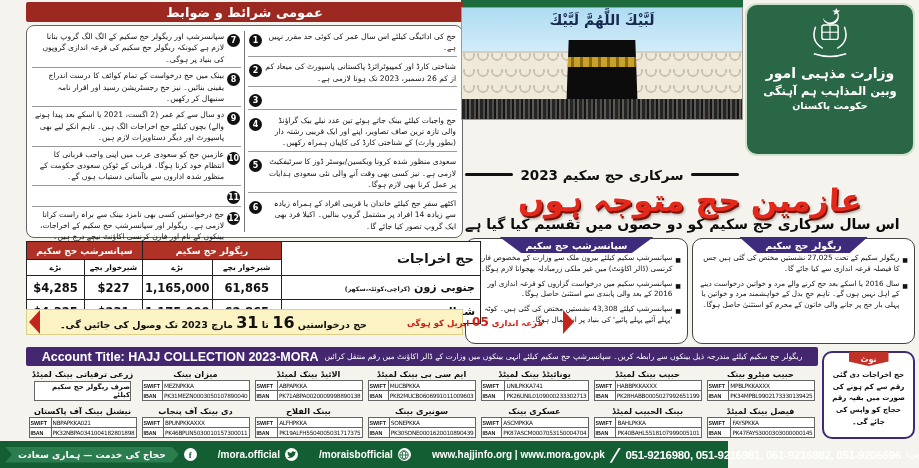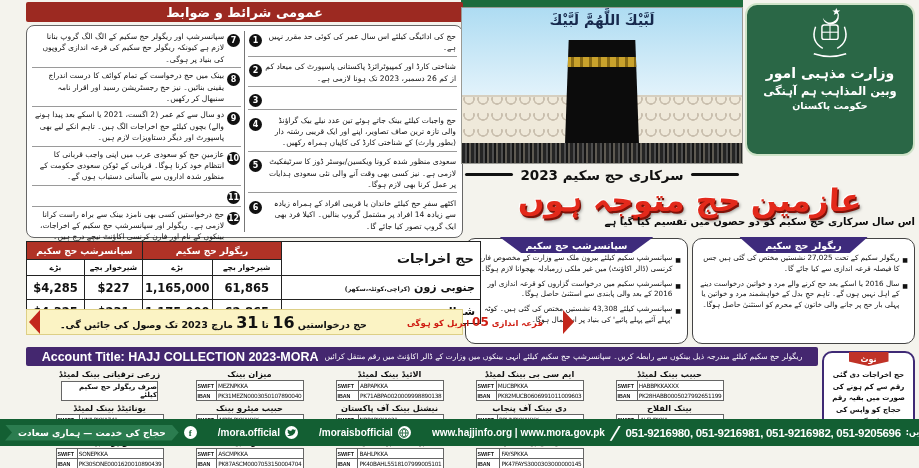--- a/index.html
+++ b/index.html
@@ -19,21 +19,21 @@
   .tcol{width:50%;display:flex;flex-direction:column;justify-content:space-between;padding:1px 3px;}
   .tsep{width:1px;background:#777;margin:3px 0;}
   .titem{display:flex;gap:3px;padding:2px 1px;border-bottom:1px solid #9a9a9a;align-items:flex-start;}
   .titem.last{border-bottom:none;}
   .titem.rev{flex-direction:row-reverse;}
   .tnum{width:13px;height:13px;border-radius:50%;background:#111;color:#fff;font-size:8px;
     font-weight:bold;display:flex;align-items:center;justify-content:center;flex-shrink:0;margin-top:3px;}
   .ttext{flex:1;direction:rtl;text-align:right;font-size:7.6px;line-height:1.5;color:#111;}
 
   
-  .photo{left:461px;top:7px;width:282px;height:157px;border:1px solid #9a9a94;box-sizing:border-box;
+  .photo{left:461px;top:7px;width:282px;height:113px;border:1px solid #9a9a94;box-sizing:border-box;
     background:linear-gradient(#aedcf2 0%,#d8eef9 45%,#f2fafe 75%);overflow:hidden;}
   .callig{position:absolute;top:4px;left:0;width:100%;text-align:center;font-size:14px;
     font-weight:bold;color:#17294d;direction:rtl;}
   .arcade{position:absolute;bottom:18px;left:0;width:100%;height:48px;background:#efe9da;
     background-image:radial-gradient(circle at 7px 2px, rgba(0,0,0,0) 4px, #c9bfae 4.5px, #c9bfae 5.5px, rgba(0,0,0,0) 6px);
     background-size:14px 16px;border-top:2px solid #d6cfc0;}
   .crowd{position:absolute;bottom:0;left:0;width:100%;height:20px;
     background:repeating-linear-gradient(90deg,#242424 0 3px,#4d4d4d 3px 5px,#151515 5px 7px,#5e5a52 7px 9px);}
   .kaaba{position:absolute;left:50%;transform:translateX(-50%);top:32px;width:74px;height:104px;
     background:#0c0c0c;clip-path:polygon(5% 0,95% 0,100% 100%,0 100%);}
@@ -49,21 +49,21 @@
   .m3{font-size:9.5px;font-weight:bold;direction:rtl;line-height:1.5;}
 
   
   .ribbon{left:461px;top:165px;width:282px;height:19px;display:flex;align-items:center;
     justify-content:center;gap:7px;}
   .rline{height:2.5px;background:#111;width:48px;border-radius:2px;}
   .rtext{font-size:13.5px;font-weight:bold;direction:rtl;white-space:nowrap;}
   .headline{left:465px;top:182px;width:450px;text-align:center;font-size:31px;font-weight:bold;
     color:#e3291b;direction:rtl;transform:skewX(-3deg);letter-spacing:-1px;
     text-shadow:1.5px 1.5px 0 #7e1209,-1px -1px 0 #fff,2.5px 2.5px 3px rgba(0,0,0,.35);}
-  .subtitle{left:465px;top:216px;width:450px;text-align:right;font-size:10px;font-weight:bold;
+  .subtitle{left:465px;top:216px;width:450px;text-align:left;font-size:14px;font-weight:bold;
     direction:rtl;color:#0c0c0c;}
 
   
   .sbox{position:absolute;top:238px;height:106px;width:223px;background:#fff;border:1.5px solid #444;
     border-radius:10px;box-sizing:border-box;padding:14px 6px 3px;}
   .sbox.spon{left:465px;} .sbox.reg{left:692px;}
   .stab{position:absolute;top:-2px;left:50%;transform:translateX(-50%);height:16px;background:#3e2b7c;
     color:#fff;font-size:9.5px;font-weight:bold;display:flex;align-items:center;justify-content:center;
     direction:rtl;clip-path:polygon(0 0,100% 0,86% 100%,14% 100%);padding:0 26px;white-space:nowrap;}
   .sp{display:flex;direction:rtl;gap:3px;font-size:7.2px;line-height:1.5;color:#111;
@@ -92,41 +92,41 @@
   .dlot{direction:rtl;color:#cf1d12;font-size:8.5px;font-weight:bold;white-space:nowrap;}
   .dlot .big{font-size:12px;}
 
   
   .acct{left:26px;top:347px;width:792px;height:19px;background:#44276f;color:#fff;display:flex;
     align-items:center;justify-content:center;gap:6px;direction:rtl;border-radius:2px;}
   .acct .ur{font-size:7.6px;white-space:nowrap;}
   .acct .en{font-size:12.5px;font-weight:bold;direction:ltr;white-space:nowrap;
     font-family:"Liberation Sans",sans-serif;}
   .banks{left:26px;top:368px;width:792px;height:71px;display:flex;flex-wrap:wrap;align-content:space-between;}
-  .bcell{flex:0 0 113px;height:34px;box-sizing:border-box;margin-left:27px;}
+  .bcell{flex:0 0 113px;height:34px;box-sizing:border-box;}
   .bname{font-size:8.2px;font-weight:bold;text-align:center;direction:rtl;height:12px;line-height:12px;
     white-space:nowrap;overflow:hidden;}
   table.bt{border-collapse:collapse;margin:0 auto;width:108px;}
   table.bt td{border:1px solid #666;background:#fff;height:9px;padding:0 1px;}
   .bl{font-size:5.3px;font-weight:bold;width:22px;text-align:left;font-family:"Liberation Sans",sans-serif;}
   .bv{font-size:5.8px;letter-spacing:-0.3px;white-space:nowrap;font-family:"DejaVu Sans",sans-serif;}
   .znote{margin:1px 8px 0;border:1px solid #666;height:18px;display:flex;align-items:center;
     justify-content:center;font-size:7px;font-weight:bold;direction:rtl;background:#fff;}
 
   
   .note{left:822px;top:351px;width:93px;height:88px;background:#fff;border:2px solid #3f2a75;
     border-radius:10px;box-sizing:border-box;}
   .ntab{position:absolute;top:-1px;left:50%;transform:translateX(-50%);width:40px;height:14px;
     background:#c03227;color:#fff;font-size:8px;font-weight:bold;display:flex;align-items:center;
     justify-content:center;clip-path:polygon(0 0,100% 0,100% 68%,50% 100%,0 68%);direction:rtl;}
   .ntext{margin-top:16px;padding:0 5px;font-size:7.1px;line-height:1.65;direction:rtl;
     text-align:center;font-weight:bold;}
 
   
-  .footer{left:0;top:419px;width:919px;height:27px;background:#135f33;display:flex;align-items:center;
+  .footer{left:0;top:441px;width:728px;height:27px;background:#135f33;display:flex;align-items:center;
     gap:5px;padding:0 5px;box-sizing:border-box;color:#fff;}
   .slogan{background:#2b7c4f;clip-path:polygon(0 0,calc(100% - 7px) 0,100% 50%,calc(100% - 7px) 100%,0 100%,7px 50%);
     padding:3px 13px;font-size:9px;font-weight:bold;direction:rtl;white-space:nowrap;flex-shrink:0;}
   .fico{width:13px;height:13px;border-radius:50%;background:#fff;color:#135f33;font-size:9px;
     font-weight:bold;display:flex;align-items:center;justify-content:center;flex-shrink:0;
     font-family:"Liberation Serif",serif;}
   .handle{font-size:10px;font-weight:bold;white-space:nowrap;font-family:"Liberation Sans",sans-serif;padding-left:16px;}
   .slash{font-size:18px;font-weight:bold;transform:skewX(-16deg);margin:0 2px;flex-shrink:0;}
   .phones{font-size:11.5px;font-weight:bold;white-space:nowrap;letter-spacing:-0.3px;
     font-family:"Liberation Sans",sans-serif;}
@@ -358,45 +358,45 @@
               <td class="bv">MUCBPKKA</td>
             </tr>
         <tr>
               <td class="bl">IBAN</td>
               <td class="bv">PK82MUCB0606991011009603</td>
             </tr>
       </tbody>
         </table>
     </div>
     <div class="bcell">
+      <div class="bname">یونائیٹڈ بینک لمیٹڈ</div>
+      <table class="bt">
+        <tbody>
+            <tr>
+              <td class="bl">SWIFT</td>
+              <td class="bv">UNILPKKA741</td>
+            </tr>
+        <tr>
+              <td class="bl">IBAN</td>
+              <td class="bv">PK26UNIL0109000233302713</td>
+            </tr>
+      </tbody>
+        </table>
+    </div>
+    <div class="bcell">
       <div class="bname">حبیب بینک لمیٹڈ</div>
       <table class="bt">
         <tbody>
             <tr>
               <td class="bl">SWIFT</td>
               <td class="bv">HABBPKKAXXX</td>
             </tr>
         <tr>
               <td class="bl">IBAN</td>
               <td class="bv">PK28HABB0005027992651199</td>
-            </tr>
-      </tbody>
-        </table>
-    </div>
-    <div class="bcell">
-      <div class="bname">یونائیٹڈ بینک لمیٹڈ</div>
-      <table class="bt">
-        <tbody>
-            <tr>
-              <td class="bl">SWIFT</td>
-              <td class="bv">UNILPKKA741</td>
-            </tr>
-        <tr>
-              <td class="bl">IBAN</td>
-              <td class="bv">PK26UNIL0109000233302713</td>
             </tr>
       </tbody>
         </table>
     </div>
     <div class="bcell">
       <div class="bname">حبیب میٹرو بینک</div>
       <table class="bt">
         <tbody>
             <tr>
               <td class="bl">SWIFT</td>

